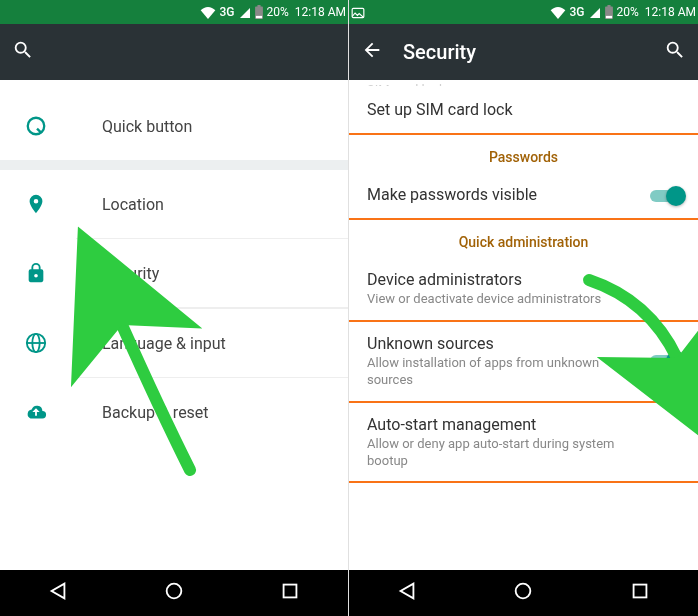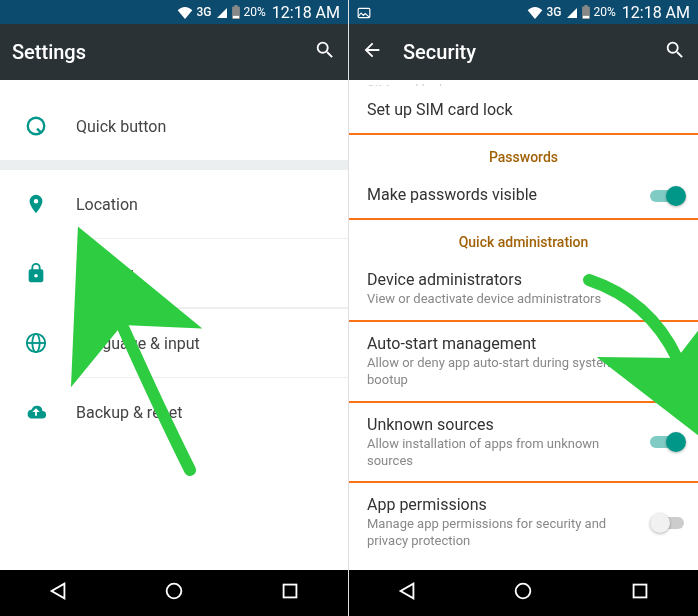--- a/index.html
+++ b/index.html
@@ -18,39 +18,39 @@
     position: relative;
     display: flex;
     flex-direction: column;
     border-right: 1px solid #e0e0e0;
   }
   .phone.right { border-right: none; }
 
   
   .statusbar {
     height: 24px;
-    background: #0c4a6e;
+    background: #15803d;
     color: #fff;
     display: flex;
     align-items: center;
     justify-content: flex-end;
-    padding: 0 8px;
+    padding: 0 2px;
     font-size: 12px;
     gap: 4px;
   }
   .statusbar .left-icons {
     margin-right: auto;
     display: flex;
     gap: 4px;
     align-items: center;
   }
   .statusbar svg { fill: #fff; vertical-align: middle; }
   .status-label { font-weight: 500; font-size: 12px; }
   .battery-pct { font-size: 12px; }
-  .clock { font-size: 16px; margin-left: 2px; }
+  .clock { font-size: 12px; margin-left: 2px; }
 
   
   .appbar {
     height: 56px;
     background: #2a3236;
     color: #fff;
     display: flex;
     align-items: center;
     padding: 0 12px;
     gap: 20px;
@@ -70,20 +70,21 @@
     overflow: hidden;
     position: relative;
   }
 
   
   .settings-row {
     display: flex;
     align-items: center;
     height: 68px;
     padding: 0 18px 0 22px;
+    gap: 26px;
   }
   .row-icon {
     width: 28px;
     height: 28px;
     margin-right: 26px;
     display: flex;
     align-items: center;
     justify-content: center;
   }
   .row-icon svg { width: 22px; height: 22px; fill: #009688; }
@@ -196,21 +197,20 @@
       <svg width="8" height="14" viewBox="0 0 10 18">
           <path d="M3 0h4v2h2a1 1 0 011 1v14a1 1 0 01-1 1H1a1 1 0 01-1-1V3a1 1 0 011-1h2z" fill="#888"></path>
           <rect x="1" y="14" width="8" height="3" fill="#fff"></rect>
         </svg>
     </span>
     <span class="battery-pct">20%</span>
     <span class="clock">12:18 AM</span>
   </div>
 
   <div class="appbar">
-    <span class="appbar-title">Settings</span>
     <span>
       <svg width="22" height="22" viewBox="0 0 24 24">
           <path d="M15.5 14h-.79l-.28-.27A6.47 6.47 0 0016 9.5 6.5 6.5 0 109.5 16a6.47 6.47 0 004.23-1.57l.27.28v.79l5 5L20.49 19zM9.5 14A4.5 4.5 0 1114 9.5 4.49 4.49 0 019.5 14z"></path>
         </svg>
     </span>
   </div>
 
   <div class="content">
     <div style="height:12px"></div>
 
@@ -361,41 +361,33 @@
     </div>
 
     <div class="sec-section">Quick administration</div>
 
     <div class="sec-row">
       <div class="sec-title">Device administrators</div>
       <div class="sec-sub">View or deactivate device administrators</div>
     </div>
 
     <div class="sec-row">
-      <div class="sec-title">Auto-start management</div>
-      <div class="sec-sub">Allow or deny app auto-start during system bootup</div>
-    </div>
-
-    <div class="sec-row">
       <div class="sec-title">Unknown sources</div>
       <div class="sec-sub">Allow installation of apps from unknown sources</div>
       <div class="toggle on">
         <div class="toggle-track"></div>
           <div class="toggle-thumb"></div>
       </div>
     </div>
 
-    <div class="sec-row no-border">
-      <div class="sec-title">App permissions</div>
-      <div class="sec-sub">Manage app permissions for security and privacy protection</div>
-      <div class="toggle">
-        <div class="toggle-track"></div>
-          <div class="toggle-thumb"></div>
-      </div>
-    </div>
+    <div class="sec-row">
+      <div class="sec-title">Auto-start management</div>
+      <div class="sec-sub">Allow or deny app auto-start during system bootup</div>
+    </div>
+
   </div>
 
   <div class="navbar">
     <span><svg viewBox="0 0 24 24">
           <path d="M19 4v16L5 12z" fill="none" stroke="#fff" stroke-width="2"></path>
         </svg></span>
     <span><svg viewBox="0 0 24 24">
           <circle cx="12" cy="12" r="8" fill="none" stroke="#fff" stroke-width="2"></circle>
         </svg></span>
     <span><svg viewBox="0 0 24 24">

